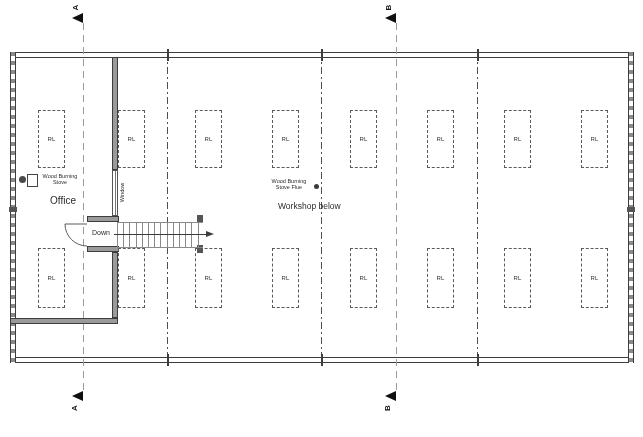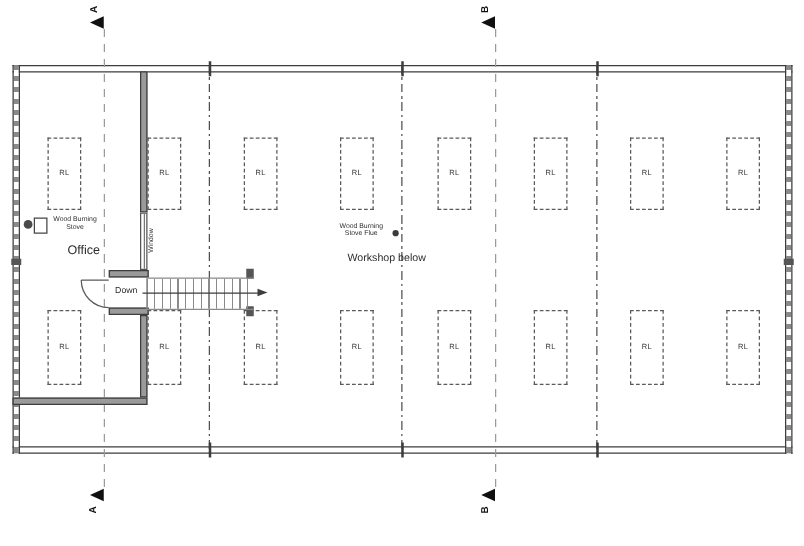--- a/index.html
+++ b/index.html
@@ -151,21 +151,21 @@
   <div class="rl" style="left:581px;top:248px;height:60px;">
       <span>RL</span>
     </div>
 
   <div class="stove-circle" style="left:19px;top:176px;"></div>
   <div class="stove-box" style="left:27px;top:174px;"></div>
   <div class="lbl small" style="left:40px;top:173px;width:40px;text-align:center;">
     <span style="position:static;">Wood Burning</span><br>
     <span style="position:static;">Stove</span>
   </div>
-  <div class="lbl" style="left:46px;top:195px;width:34px;font-size:10px;text-align:right;">Office</div>
+  <div class="lbl" style="left:46px;top:195px;width:34px;font-size:10px;text-align:center;">Office</div>
   <div class="lbl small" style="left:103px;top:188px;width:40px;height:9px;text-align:center;transform:rotate(-90deg);">Window</div>
 
   <div class="lbl small" style="left:266px;top:178px;width:46px;text-align:center;">
     <span style="position:static;">Wood Burning</span><br>
     <span style="position:static;">Stove Flue</span>
   </div>
   <div class="dot" style="left:314px;top:184px;width:5px;height:5px;"></div>
   <div class="lbl" style="left:278px;top:202px;width:90px;font-size:8.5px;text-align:left;">Workshop below</div>
 
 </div>

